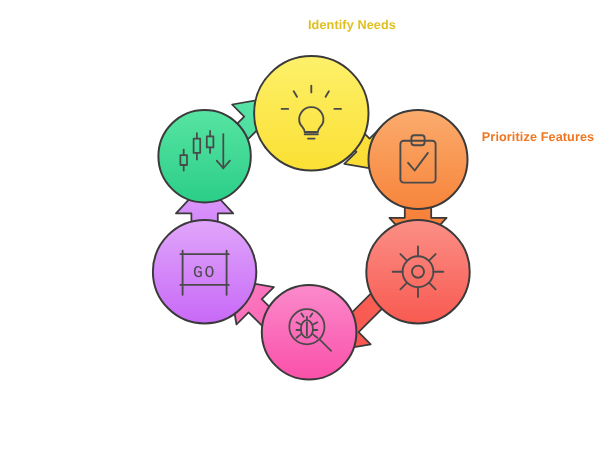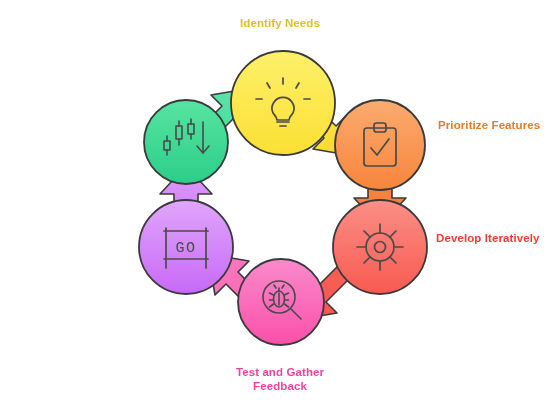--- a/index.html
+++ b/index.html
@@ -33,21 +33,21 @@
     font-family: "Liberation Sans", sans-serif;
     font-weight: bold;
     font-size: 11.5px;
     line-height: 14px;
     letter-spacing: 0.1px;
     white-space: pre-line;
   }
   #label-identify-needs {
     left: 200px; top: 16px;
     width: 160px;
-    text-align: center;
+    text-align: right;
   }
   #label-prioritize-features {
     left: 438px; top: 118px;
     width: 148px;
     text-align: left;
   }
   #label-develop-iteratively {
     left: 436px; top: 231px;
     width: 124px;
     text-align: left;
@@ -234,20 +234,17 @@
         <path d="M 203 122 l 0 31"></path>
         <path d="M 197 146 l 6 7 l 6 -7"></path>
       </g>
     </g>
   </svg>
 
   <div class="node-label" id="label-identify-needs" style="color:#e0c020">Identify Needs</div>
 
   <div class="node-label" id="label-prioritize-features" style="color:#ef7722">Prioritize Features</div>
 
-  <div class="node-label" id="label-develop-iteratively" style="color:#f23b36">Develop Iteratively</div>
-
-  <div class="node-label" id="label-test-and-gather-feedback" style="color:#f5409a">Test and Gather
-Feedback</div>
+
 
 
 
 </div>
 
 </body></html>

